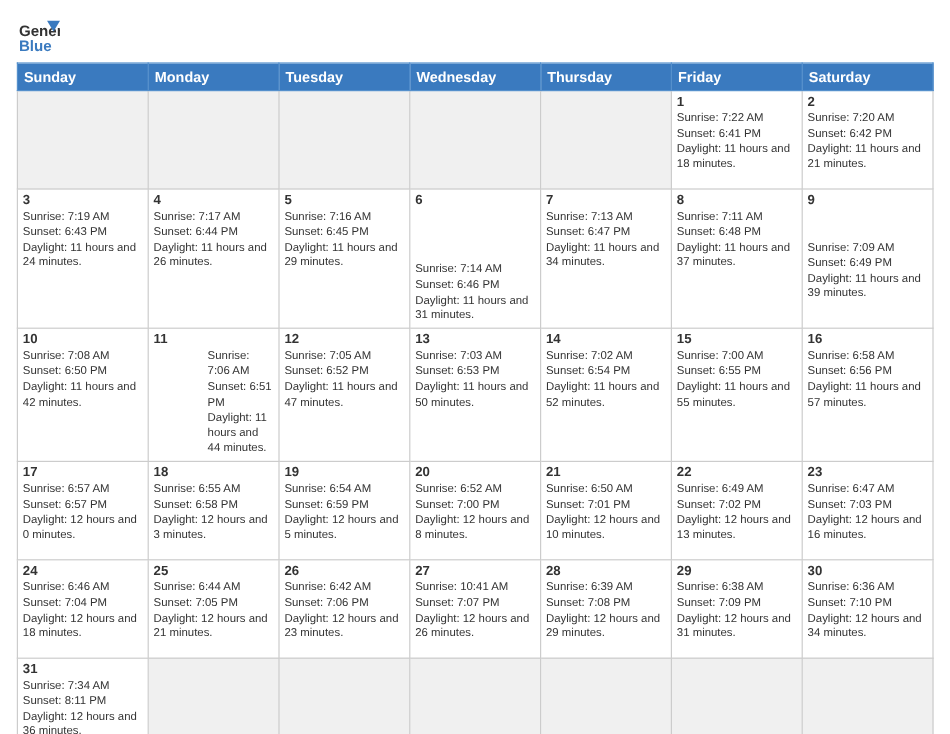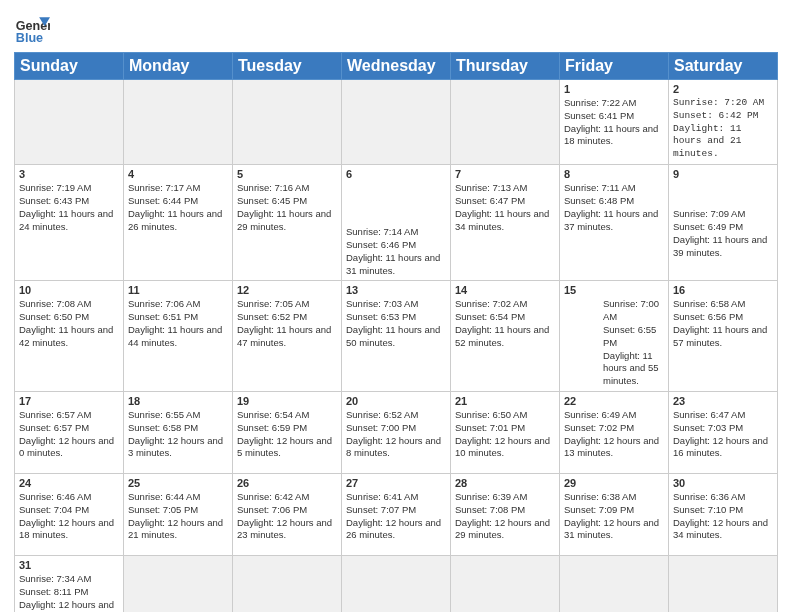--- a/index.html
+++ b/index.html
@@ -45,21 +45,21 @@
     table {
       width: 100%;
       border-collapse: collapse;
       table-layout: fixed;
     }
     .day-header {
       background: #3a7abf;
       color: #fff;
       text-align: left;
       padding: 4px 5px;
-      font-size: 16px;
+      font-size: 12px;
       font-weight: bold;
       border: 1px solid #5590cc;
     }
     .day-cell {
       vertical-align: top;
       border: 1px solid #ccc;
       padding: 3px 4px;
       height: 82px;
       background: #fff;
       font-size: 9.5px;
@@ -118,21 +118,21 @@
           <td class="day-cell empty"></td>
           <td class="day-cell empty"></td>
           <td class="day-cell">
             <div class="day-num">1</div>
             <div class="cell-info" style="white-space: pre-line;">Sunrise: 7:22 AM
 Sunset: 6:41 PM
 Daylight: 11 hours and 18 minutes.</div>
           </td>
           <td class="day-cell">
             <div class="day-num">2</div>
-            <div class="cell-info" style="white-space: pre-line; font-family: Liberation Mono, monospace;">Sunrise: 7:20 AM
+            <div class="cell-info" style="white-space: pre-line;">Sunrise: 7:20 AM
 Sunset: 6:42 PM
 Daylight: 11 hours and 21 minutes.</div>
           </td>
         </tr>
         <tr>
           <td class="day-cell">
             <div class="day-num">3</div>
             <div class="cell-info" style="white-space: pre-line;">Sunrise: 7:19 AM
 Sunset: 6:43 PM
 Daylight: 11 hours and 24 minutes.</div>
@@ -176,21 +176,21 @@
         </tr>
         <tr>
           <td class="day-cell">
             <div class="day-num">10</div>
             <div class="cell-info" style="white-space: pre-line;">Sunrise: 7:08 AM
 Sunset: 6:50 PM
 Daylight: 11 hours and 42 minutes.</div>
           </td>
           <td class="day-cell">
             <div class="day-num">11</div>
-            <div class="cell-info" style="white-space: pre-line;">Sunrise: 7:06 AM
+            <div class="cell-info" style="white-space: pre-line; margin-left: 45px;">Sunrise: 7:06 AM
 Sunset: 6:51 PM
 Daylight: 11 hours and 44 minutes.</div>
           </td>
           <td class="day-cell">
             <div class="day-num">12</div>
             <div class="cell-info" style="white-space: pre-line;">Sunrise: 7:05 AM
 Sunset: 6:52 PM
 Daylight: 11 hours and 47 minutes.</div>
           </td>
           <td class="day-cell">
@@ -200,21 +200,21 @@
 Daylight: 11 hours and 50 minutes.</div>
           </td>
           <td class="day-cell">
             <div class="day-num">14</div>
             <div class="cell-info" style="white-space: pre-line;">Sunrise: 7:02 AM
 Sunset: 6:54 PM
 Daylight: 11 hours and 52 minutes.</div>
           </td>
           <td class="day-cell">
             <div class="day-num">15</div>
-            <div class="cell-info" style="white-space: pre-line; margin-left: 39px;">Sunrise: 7:00 AM
+            <div class="cell-info" style="white-space: pre-line;">Sunrise: 7:00 AM
 Sunset: 6:55 PM
 Daylight: 11 hours and 55 minutes.</div>
           </td>
           <td class="day-cell">
             <div class="day-num">16</div>
             <div class="cell-info" style="white-space: pre-line;">Sunrise: 6:58 AM
 Sunset: 6:56 PM
 Daylight: 11 hours and 57 minutes.</div>
           </td>
         </tr>
@@ -276,21 +276,21 @@
 Daylight: 12 hours and 21 minutes.</div>
           </td>
           <td class="day-cell">
             <div class="day-num">26</div>
             <div class="cell-info" style="white-space: pre-line;">Sunrise: 6:42 AM
 Sunset: 7:06 PM
 Daylight: 12 hours and 23 minutes.</div>
           </td>
           <td class="day-cell">
             <div class="day-num">27</div>
-            <div class="cell-info" style="white-space: pre-line;">Sunrise: 6:41 AM
+            <div class="cell-info" style="white-space: pre-line;">Sunrise: 10:41 AM
 Sunset: 7:07 PM
 Daylight: 12 hours and 26 minutes.</div>
           </td>
           <td class="day-cell">
             <div class="day-num">28</div>
             <div class="cell-info" style="white-space: pre-line;">Sunrise: 6:39 AM
 Sunset: 7:08 PM
 Daylight: 12 hours and 29 minutes.</div>
           </td>
           <td class="day-cell">

